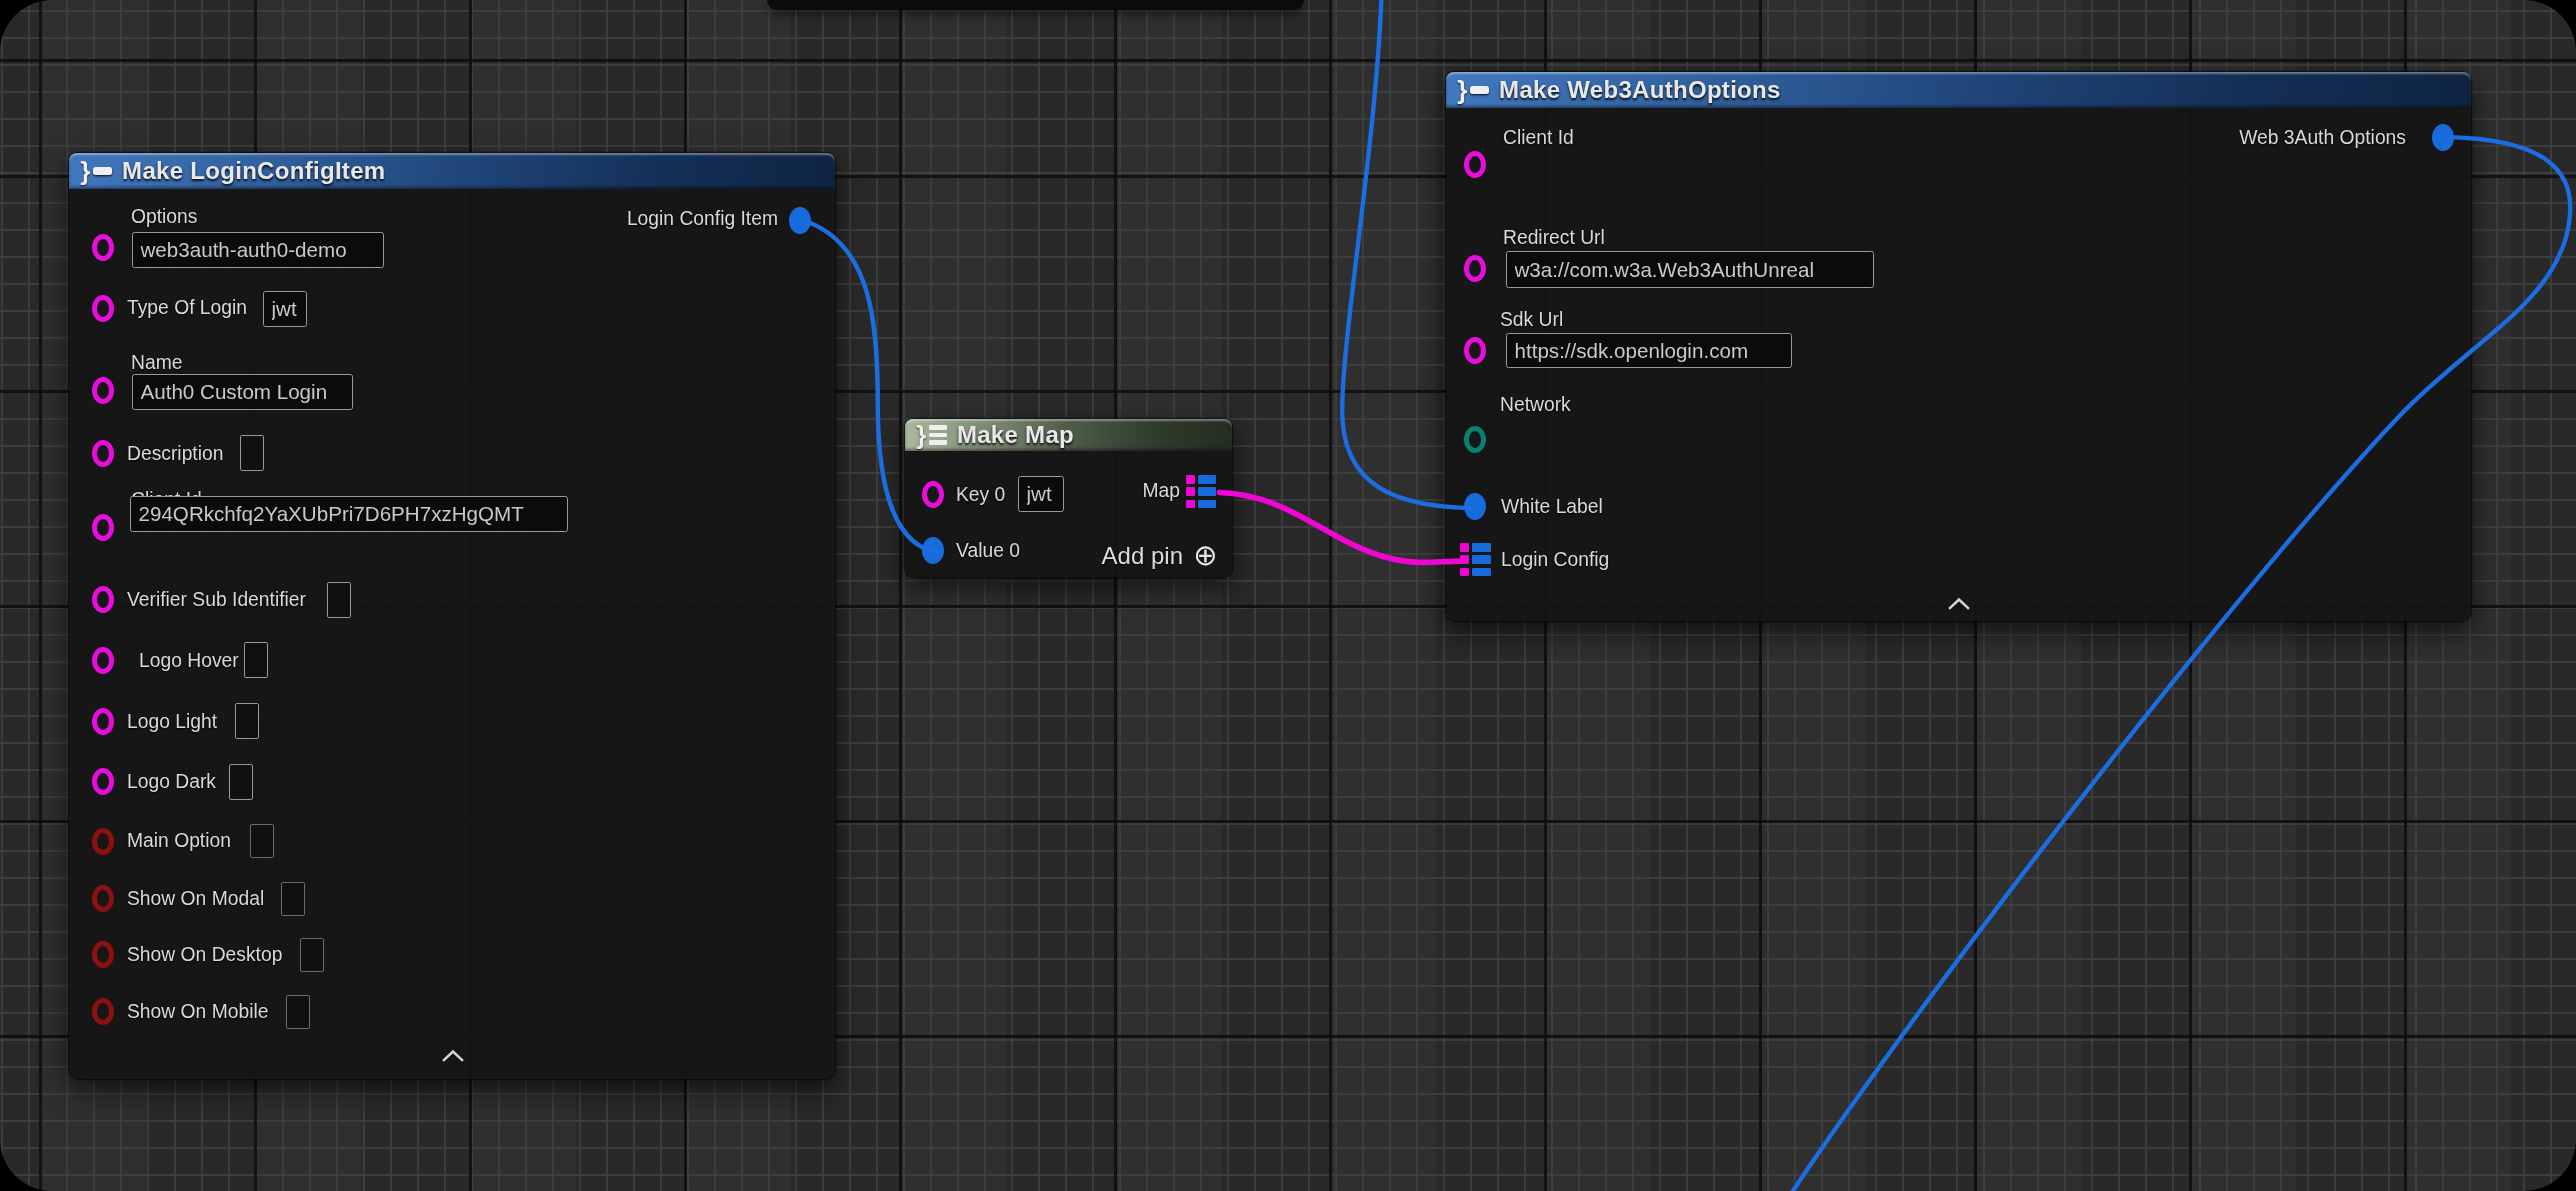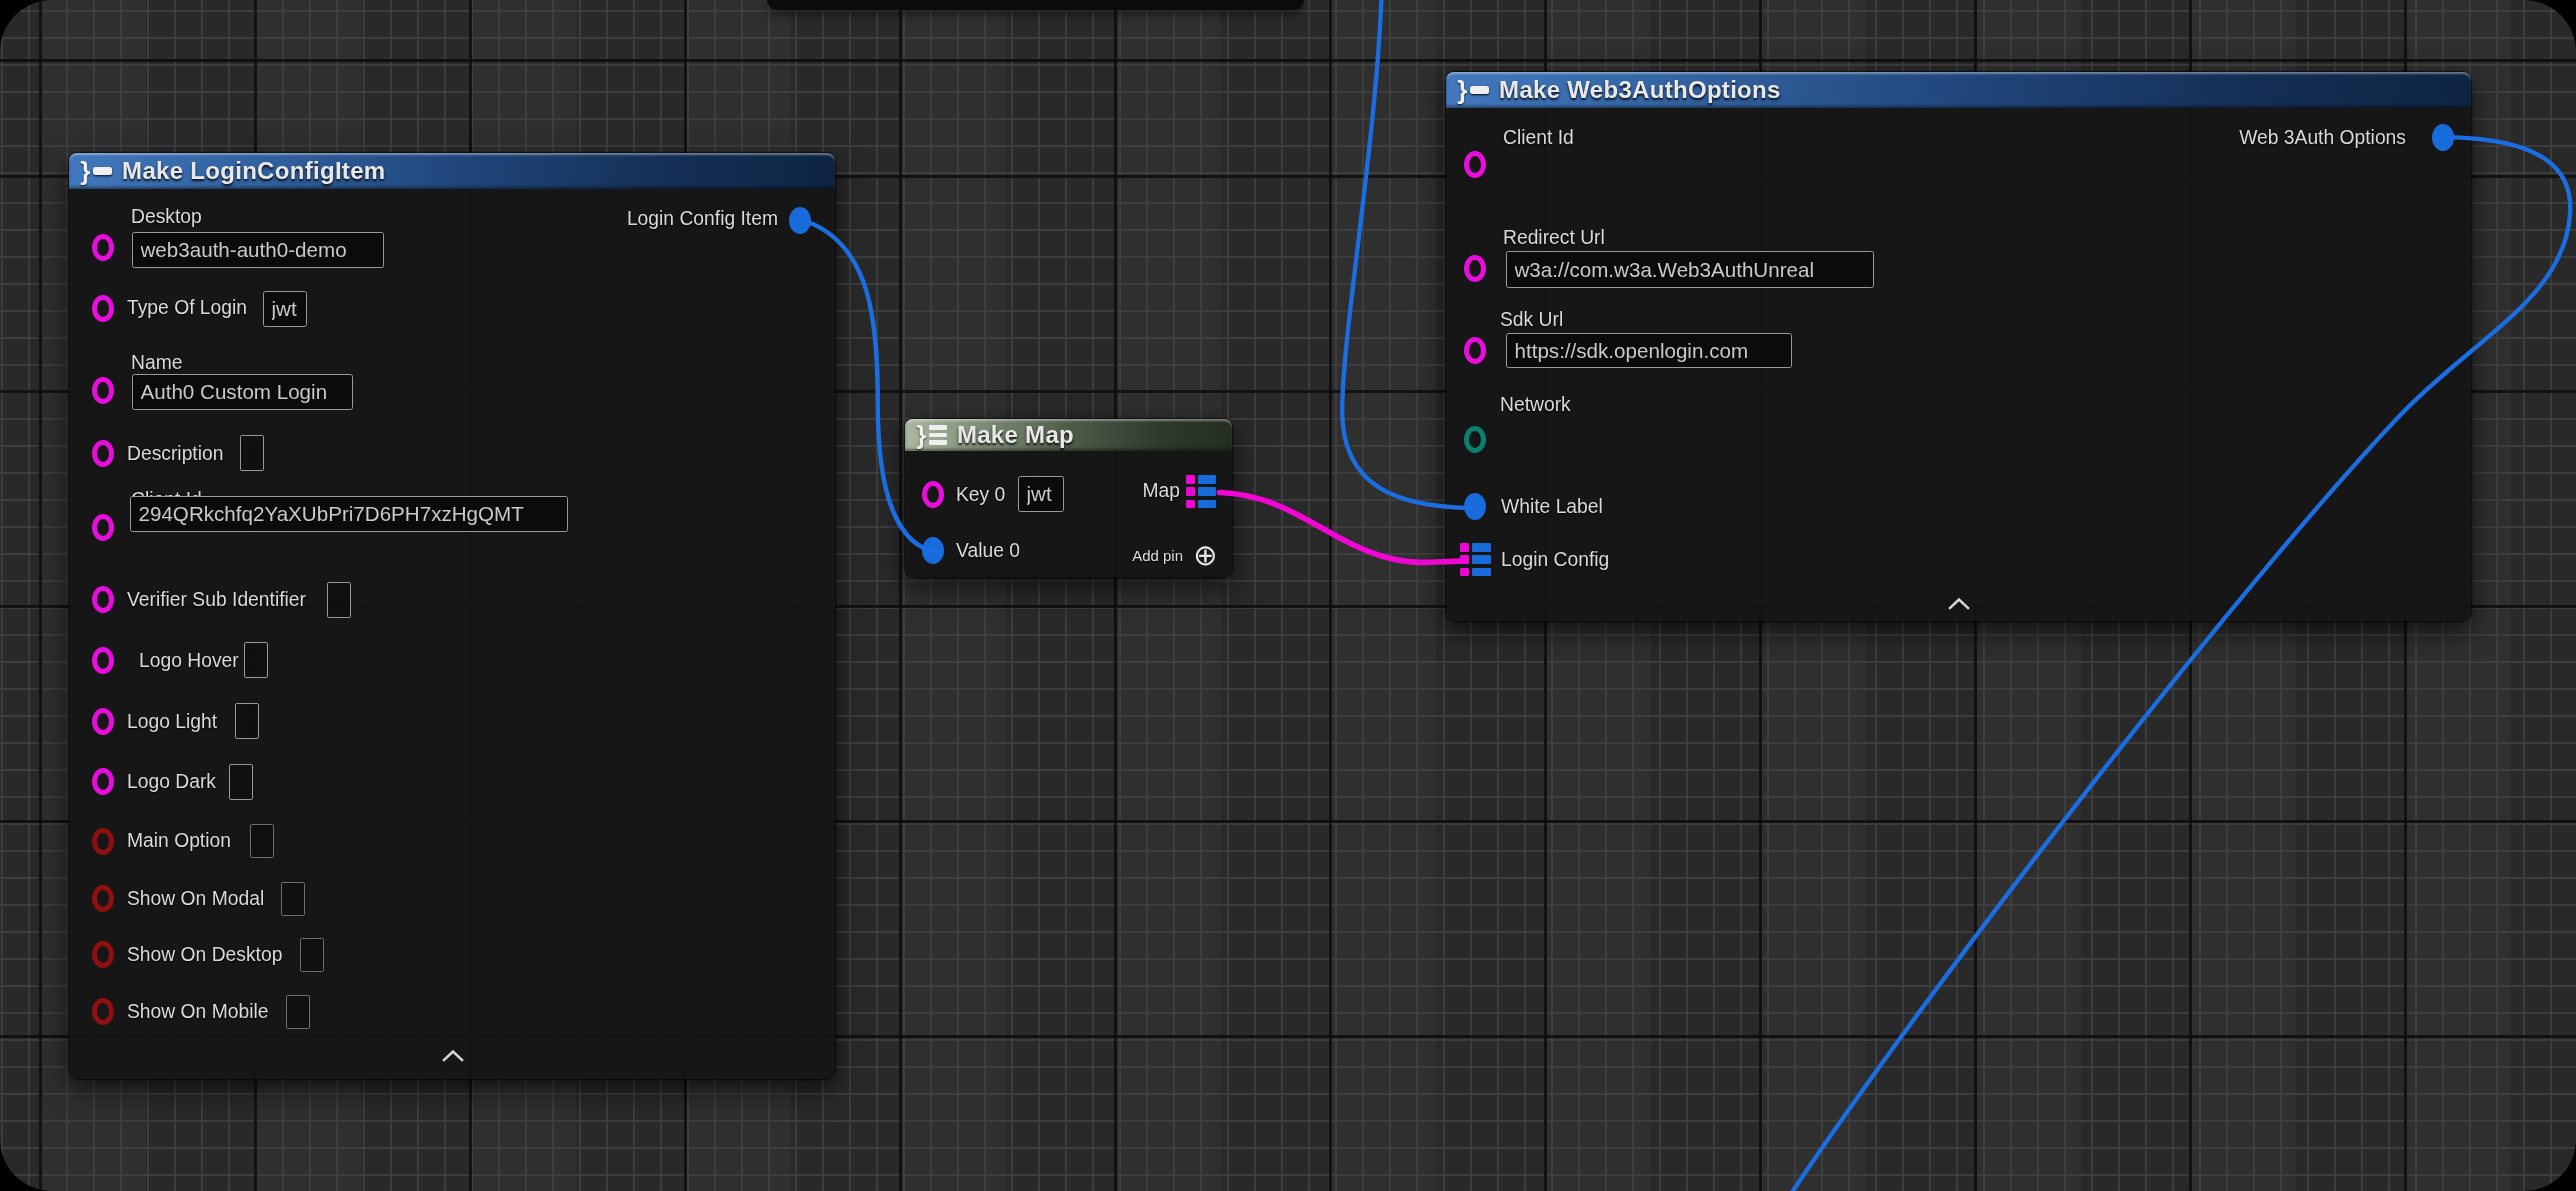--- a/index.html
+++ b/index.html
@@ -46,21 +46,21 @@
   input.tfield{outline:none;}
   .cb{position:absolute;box-sizing:border-box;width:24px;height:36px;border:1.9px solid #989898;
     background:rgba(5,5,5,.35);border-radius:1.9px;}
   .cb.dim{border-color:#6d6d6d;height:34px;}
   .bigfield{position:absolute;box-sizing:border-box;background:#0b0b0b;border:1.9px solid #999;
     border-radius:2.5px;color:#c9c9c9;font-size:20.6px;padding:3.7px 7.5px;overflow:hidden;white-space:nowrap;}
   .scrollbar{position:absolute;left:6.2px;top:32px;width:424px;height:13.7px;border-radius:6.9px;background:#7d7d7d;}
   .dropdown{position:absolute;box-sizing:border-box;background:#131313;border:1.2px solid #4a4a4a;
     border-radius:5px;display:flex;align-items:center;justify-content:space-between;
     padding:0 16px 0 24px;color:#c8c8c8;font-size:18px;}
-  .addpin{position:absolute;height:29px;line-height:29px;font-size:15px;color:#dcdcdc;
+  .addpin{position:absolute;height:29px;line-height:29px;font-size:24px;color:#dcdcdc;
     text-shadow:0 1.2px 1.9px rgba(0,0,0,.85);white-space:nowrap;}
   .addicon{position:absolute;width:29px;height:29px;color:#e4e4e4;font-size:29px;line-height:29px;text-align:center;}
   .chev{position:absolute;}
   .stub{position:absolute;left:767px;top:0;width:537px;height:10px;background:#0b0b0b;
     border-radius:0 0 10px 10px;box-shadow:0 3.7px 10px rgba(0,0,0,.55);z-index:6;}
   svg.wires{position:absolute;inset:0;z-index:20;pointer-events:none;}
 </style>
 </head>
 <body>
 
@@ -73,21 +73,21 @@
       <span class="nicon">
           <span class="brace">}</span>
           <span class="pill"></span>
         </span>
       <span class="ntitle">Make LoginConfigItem</span>
     </div>
 
     <span class="plabel" style="right:57px;top:54px">Login Config Item</span>
     <span class="pin object filled" style="left:720px;top:54px"></span>
 
-    <span class="plabel" style="left:62px;top:52px">Desktop</span>
+    <span class="plabel" style="left:62px;top:52px">Options</span>
     <span class="pin struct" style="left:23px;top:81px"></span>
     <input class="tfield" style="left: 63px; top: 79px; width: 252px; height: 36px;" readonly="" value="web3auth-auth0-demo">
 
     <span class="pin struct" style="left:23px;top:142px"></span>
     <span class="plabel" style="left:58px;top:143px">Type Of Login</span>
     <input class="tfield" style="left: 194px; top: 138px; width: 44px; height: 36px;" readonly="" value="jwt">
 
     <span class="plabel" style="left:62px;top:198px">Name</span>
     <span class="pin struct" style="left:23px;top:224px"></span>
     <input class="tfield" style="left: 63px; top: 221px; width: 221px; height: 36px;" readonly="" value="Auth0 Custom Login">

